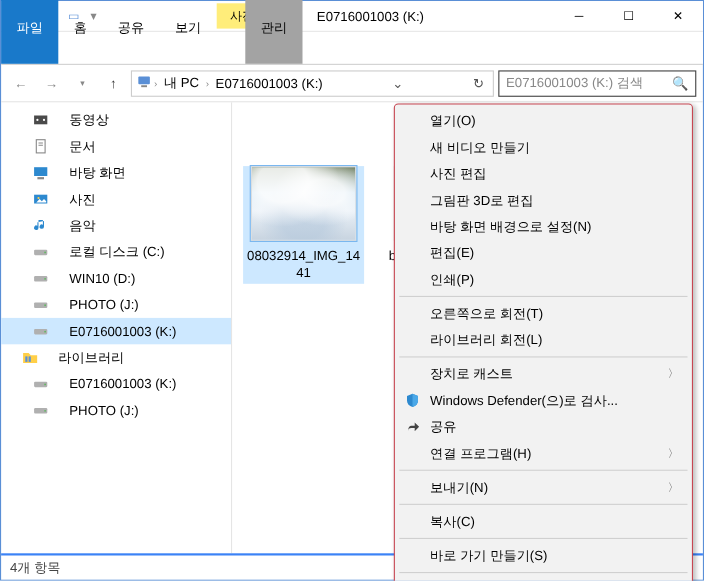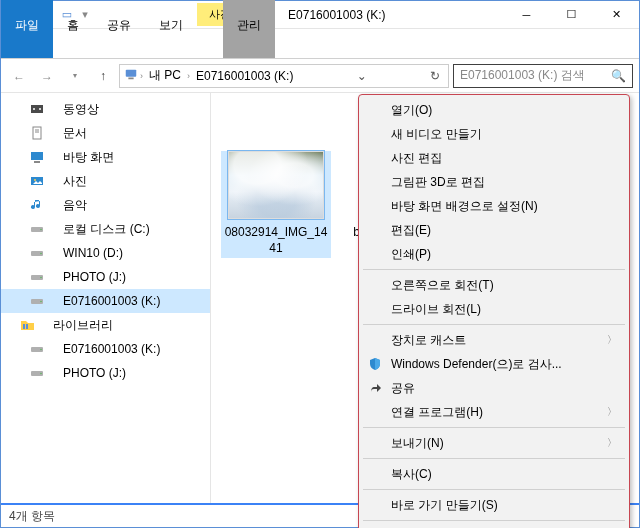--- a/index.html
+++ b/index.html
@@ -263,21 +263,21 @@
       <span>편집(E)</span>
     </div>
     <div class="cm-item">
       <span>인쇄(P)</span>
     </div>
     <div class="cm-sep"></div>
     <div class="cm-item">
       <span>오른쪽으로 회전(T)</span>
     </div>
     <div class="cm-item">
-      <span>드라이브 회전(L)</span>
+      <span>라이브러리 회전(L)</span>
     </div>
     <div class="cm-sep"></div>
     <div class="cm-item">
       <span>장치로 캐스트</span>
       <span class="arrow">〉</span>
     </div>
     <div class="cm-item">
       <span class="cmicon">
         <svg width="14" height="14">
           <path d="M7 1l5 2v4c0 3-2 5-5 6-3-1-5-3-5-6V3z" fill="#2d89cf"></path>

